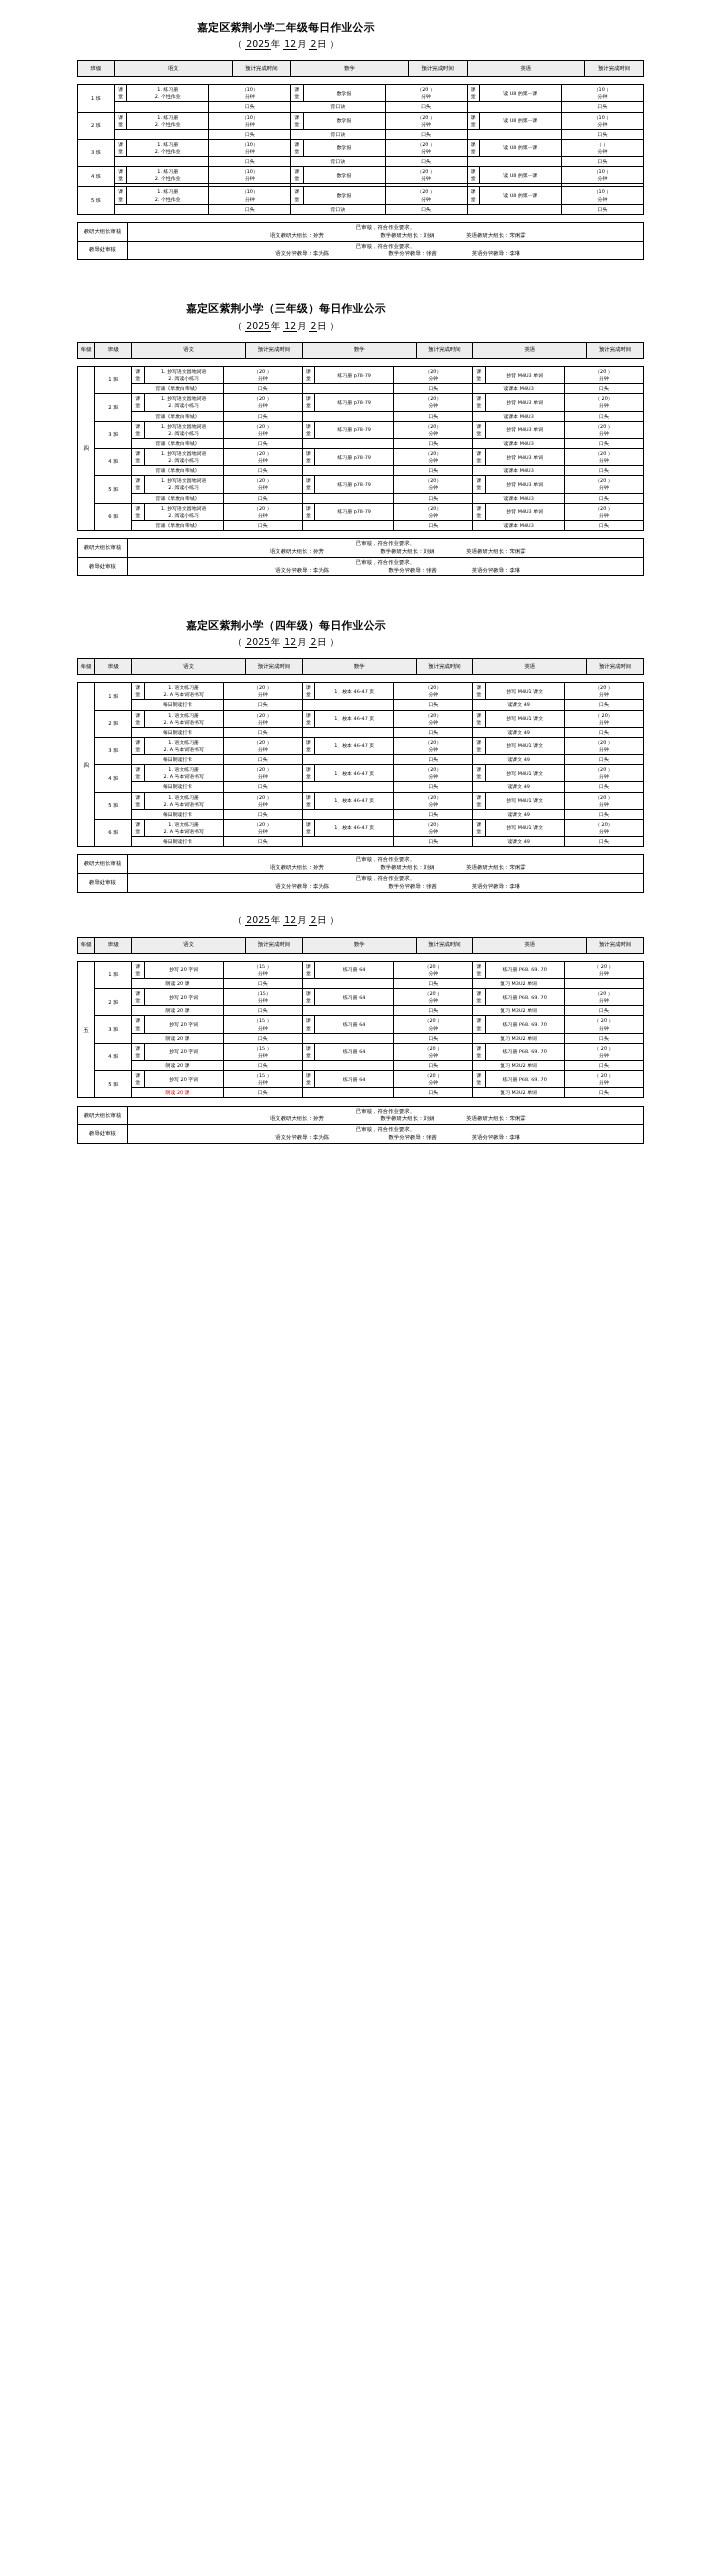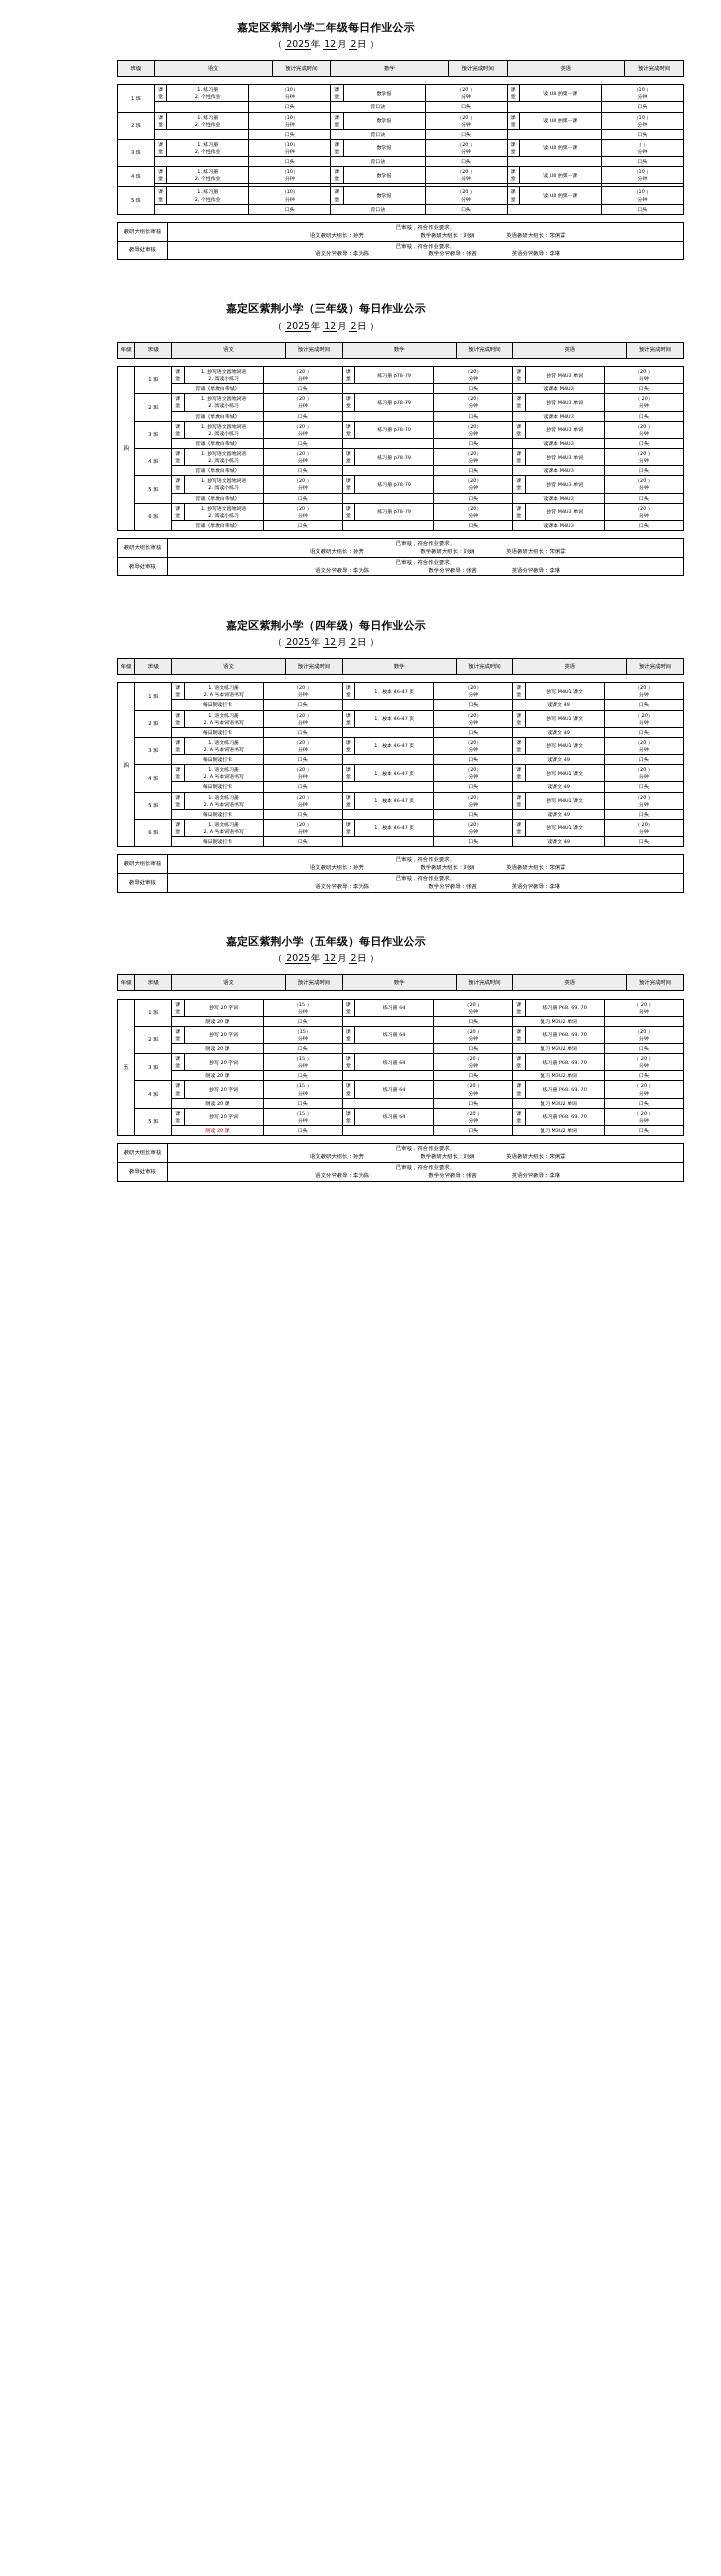--- a/index.html
+++ b/index.html
@@ -2,21 +2,21 @@
 <html style="font-size:8.2px"><head>
 <meta charset="utf-8">
 <style>
   html,body{margin:0;padding:0;background:#ffffff;}
   body{
     width:721px;
     font-family:"DejaVu Sans","Liberation Sans",sans-serif;
     color:#000;
     -webkit-font-smoothing:antialiased;
   }
-  .page{width:572px;padding-left:40px;}
+  .page{width:572px;}
   .sheet{padding:0 77px 0 77px;}
   .doc-title{
     text-align:center;
     font-size:10.8px;
     font-weight:bold;
     letter-spacing:0.3px;
     padding-top:20.6px;
     padding-bottom:3.1px;
   }
   .doc-date{
@@ -669,21 +669,20 @@
             </tr>
             <tr>
               <td class="review-label">教导处审核</td>
               <td colspan="10" class="review-body">已审核，符合作业要求。<br><span class="names"><span style="min-width:103px">语文分管教导：李为陈</span><span style="min-width:118px">数学分管教导：张茜</span><span>英语分管教导：李琳</span></span></td>
             </tr>
           </tbody>
         </table>
         <div class="spacer-lg"></div>
       </div>
       <div class="section">
-        <div class="doc-title">嘉定区紫荆小学（五年级）每日作业公示</div>
         <div class="doc-date">（ <span class="u">2025</span>年 <span class="u">12</span>月 <span class="u">2</span>日 ）</div>
         <table class="hw">
           <thead>
             <tr>
               <td class="grade">年级</td>
               <td class="cls">班级</td>
               <td colspan="2">语文</td>
               <td>预计完成时间</td>
               <td colspan="2">数学</td>
               <td>预计完成时间</td>

